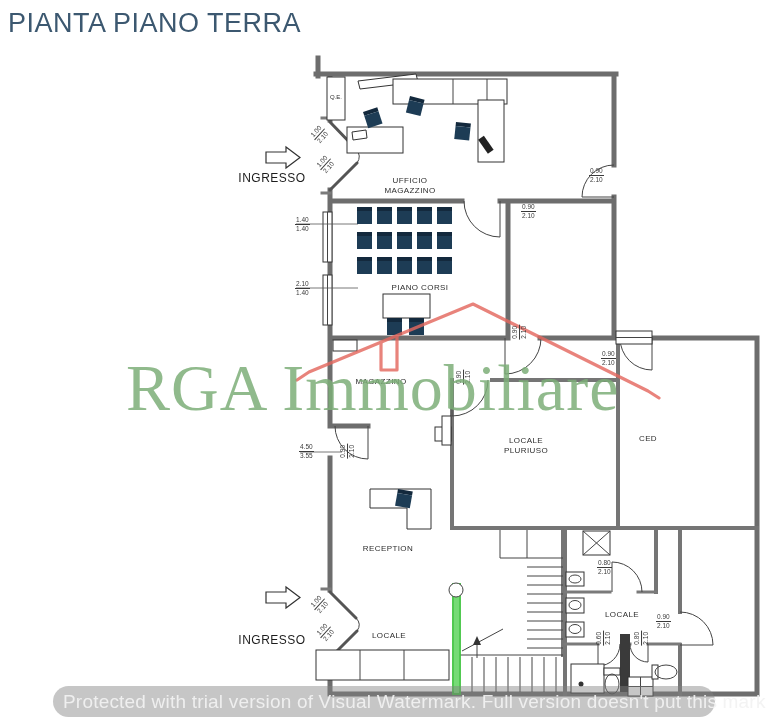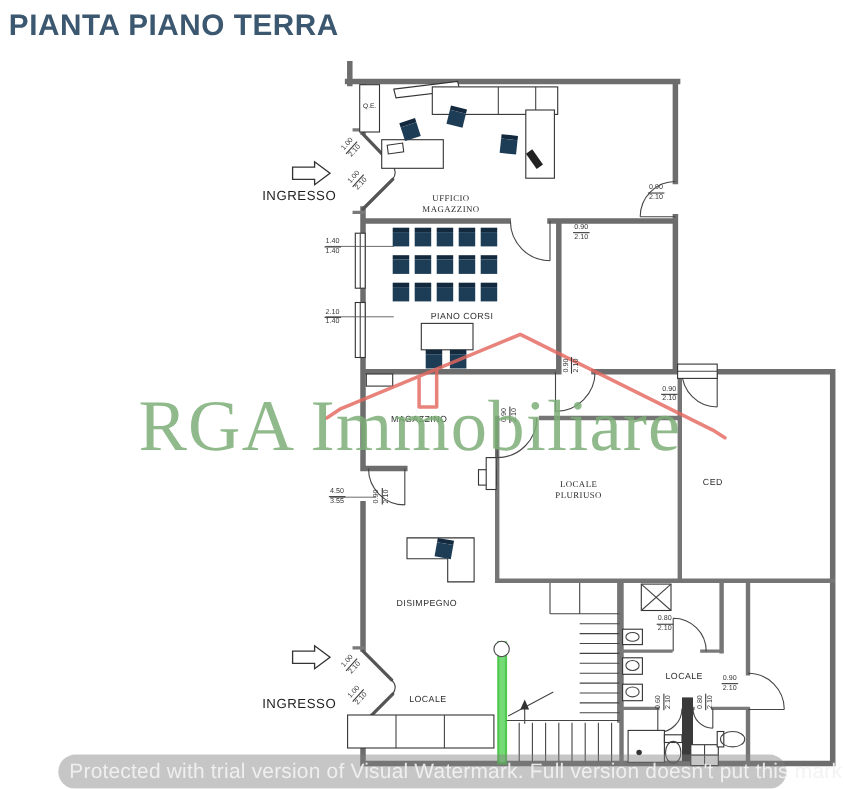--- a/index.html
+++ b/index.html
@@ -7,24 +7,24 @@
          font-family:"Liberation Sans",sans-serif;}
   #plan-svg{position:absolute;left:0;top:0;}
   .w5{stroke:#6d6d6d;stroke-width:5;fill:none;stroke-linecap:square;}
   .w4{stroke:#757575;stroke-width:4;fill:none;stroke-linecap:square;}
   .w3{stroke:#7a7a7a;stroke-width:3;fill:none;stroke-linecap:square;}
   .w2{stroke:#555555;stroke-width:3;fill:none;stroke-linecap:round;}
   .t{stroke:#444444;stroke-width:1;fill:none;}
   .tt{stroke:#555555;stroke-width:0.8;fill:none;}
   .furn{stroke:#333333;stroke-width:1;fill:#ffffff;}
   .page-title{position:absolute;left:8px;top:8px;font-size:27px;letter-spacing:.5px;
-              color:#3c5870;font-weight:700;text-align:right;}
+              color:#3c5870;font-weight:400;text-align:right;}
   .rlabel{position:absolute;transform:translate(-50%,-50%);font-size:8px;color:#2d2d2d;
           letter-spacing:.4px;text-align:center;white-space:nowrap;line-height:1.25;}
-  .wrap{white-space:normal;width:58px;font-family:Liberation Serif, serif;}
+  .wrap{white-space:normal;width:58px;}
   .entr{position:absolute;transform:translate(-50%,-50%);font-size:12px;color:#1d1d1d;
         letter-spacing:.5px;}
   .qe{font-size:6px;letter-spacing:0;}
   .dim{position:absolute;display:flex;flex-direction:column;align-items:center;
        font-size:6.5px;color:#3a3a3a;line-height:1.2;}
   .dim span{padding:0 1px;}
   .dim .b{border-top:0.8px solid #3a3a3a;}
   .rot{transform:rotate(-90deg);}
   .diag{transform:rotate(-48deg);}
   .brand{position:absolute;left:126px;top:350px;font-family:"Liberation Serif",serif;
@@ -181,21 +181,21 @@
   <div class="page-title">PIANTA PIANO TERRA</div>
 
   <div class="entr" style="left:272px;top:178px">INGRESSO</div>
   <div class="entr" style="left:272px;top:640px">INGRESSO</div>
 
   <div class="rlabel wrap" style="left:410px;top:186px">UFFICIO MAGAZZINO</div>
   <div class="rlabel" style="left:420px;top:288px">PIANO CORSI</div>
   <div class="rlabel" style="left:381px;top:382px">MAGAZZINO</div>
   <div class="rlabel wrap" style="left:526px;top:446px">LOCALE PLURIUSO</div>
   <div class="rlabel" style="left:648px;top:439px">CED</div>
-  <div class="rlabel" style="left:388px;top:549px">DISIMPEGNO</div>
+  <div class="rlabel" style="left:388px;top:549px">RECEPTION</div>
   <div class="rlabel" style="left:389px;top:636px">LOCALE</div>
   <div class="rlabel" style="left:622px;top:615px">LOCALE</div>
   <div class="rlabel qe" style="left:336px;top:98px">Q.E.</div>
 
   <div class="dim" style="left:589px;top:167px">
     <span>0.90</span>
       <span class="b">2.10</span>
     </div>
   <div class="dim" style="left:521px;top:203px">
     <span>0.90</span>

